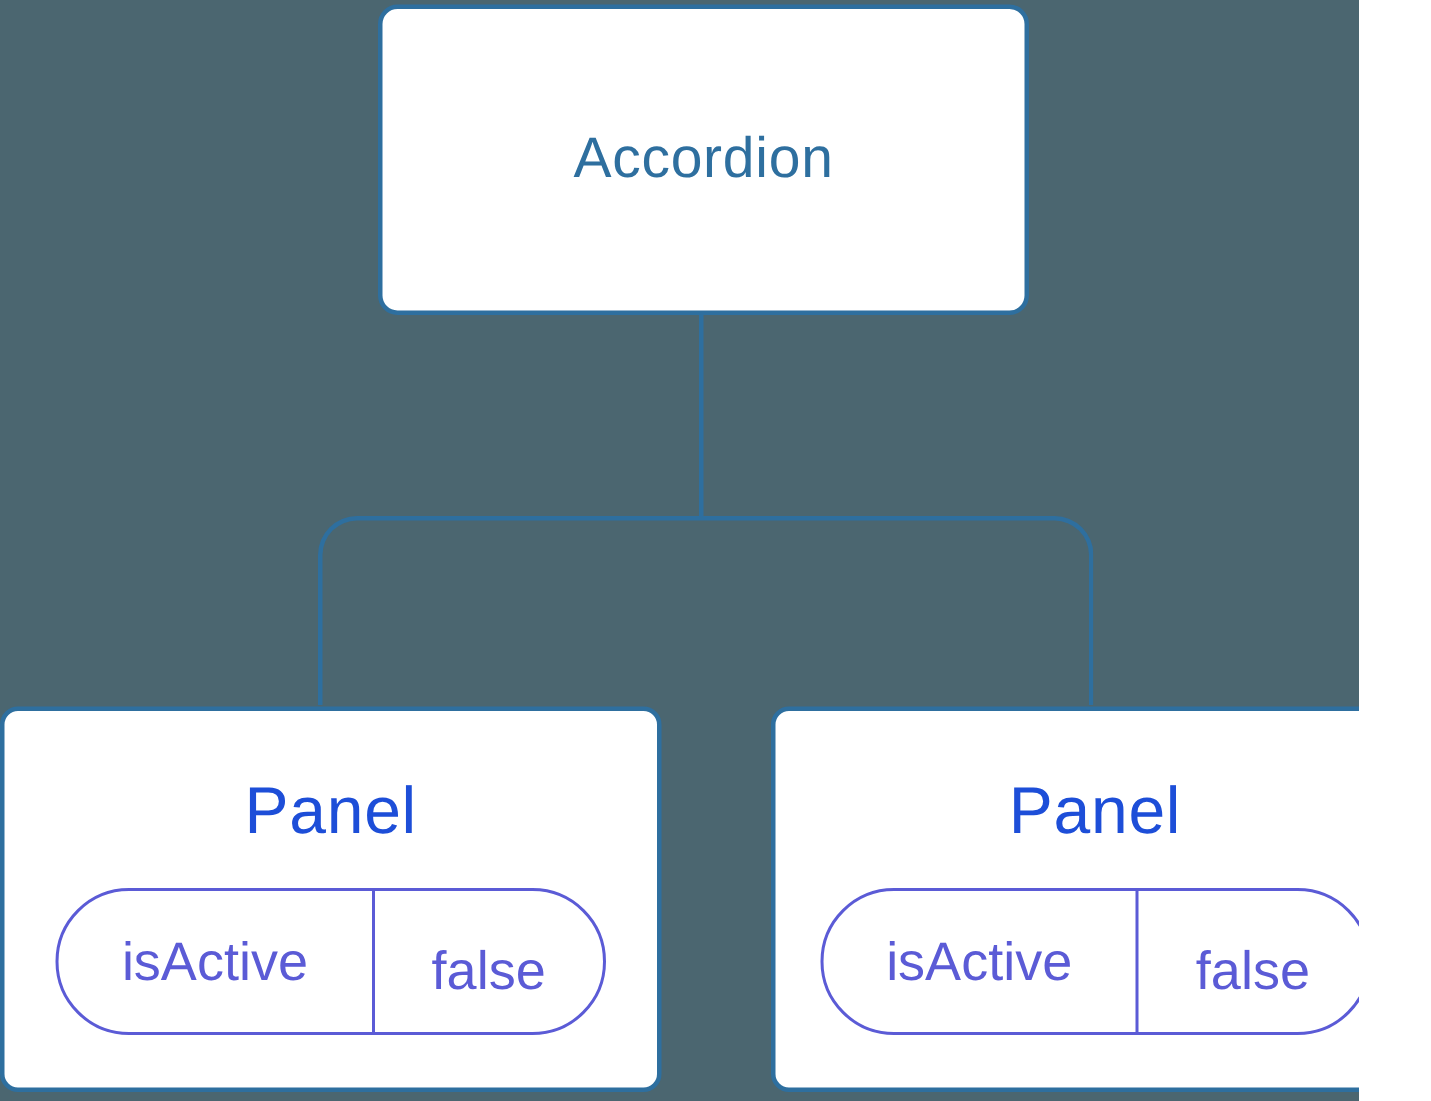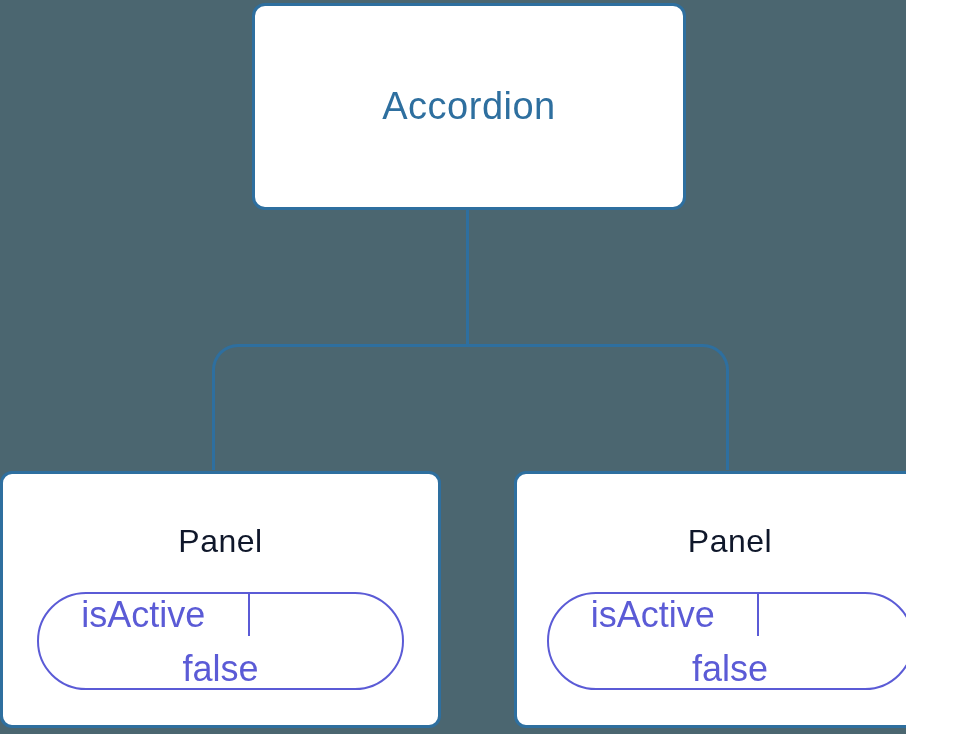--- a/index.html
+++ b/index.html
@@ -74,39 +74,38 @@
     flex-direction: column;
     align-items: center;
   }
   .panel-left  { left: 0px;   width: 441px; }
   .panel-right { left: 514px; width: 432px; }
 
   .panel-title {
     margin-top: 40px;
     height: 54px;
     line-height: 54px;
-    color: #0f172a;
-    font-size: 32px;
+    color: #1d4ed8;
+    font-size: 44px;
     font-weight: 500;
     letter-spacing: 0.5px;
   }
 
   
   .pill {
     margin-top: 24px;
     width: 367px;
     height: 98px;
     box-sizing: border-box;
     border: 2px solid #5B5BD6;
     border-radius: 49px;
     display: flex;
     overflow: hidden;
     color: #5B5BD6;
     font-size: 36px;
-    flex-direction: column;
   }
   .pill-key {
     width: 58%;
     box-sizing: border-box;
     border-right: 2px solid #5B5BD6;
     display: flex;
     align-items: center;
     justify-content: center;
   }
   .pill-value {

